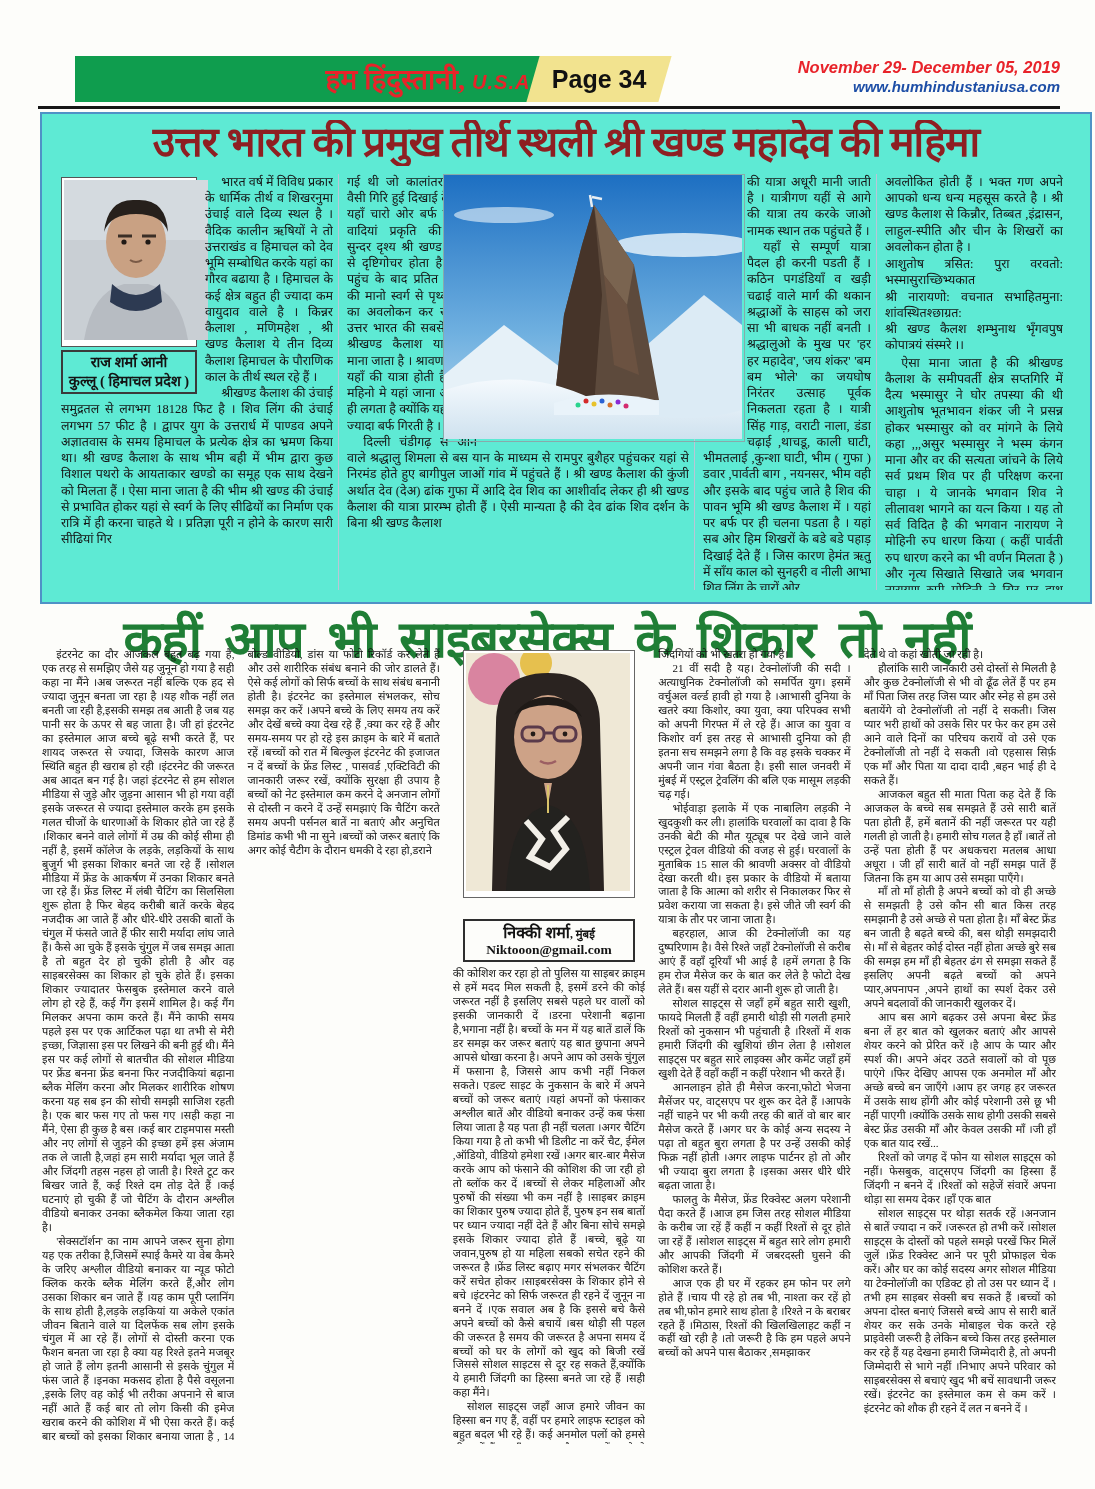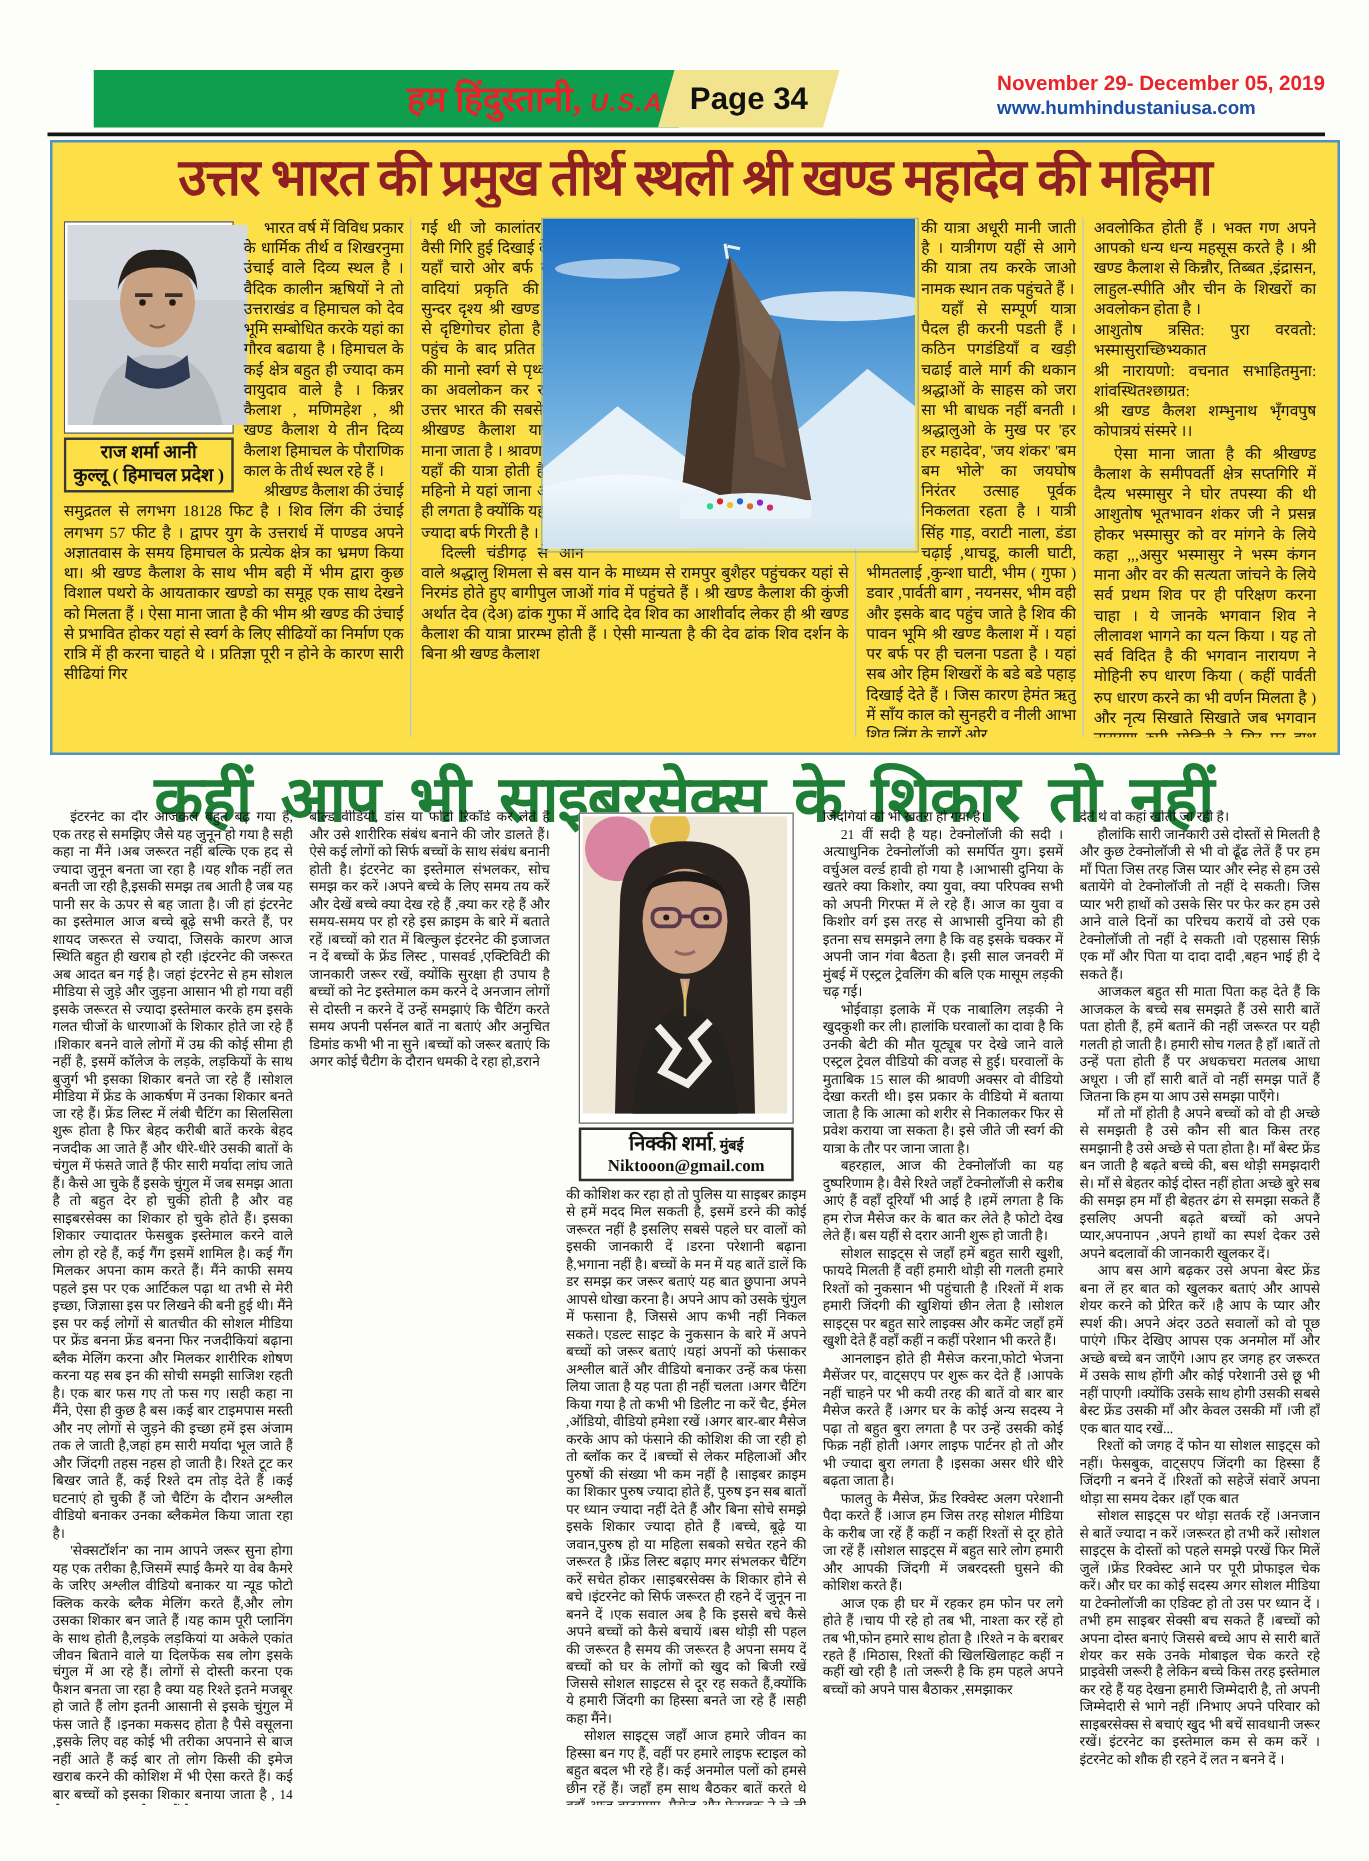--- a/index.html
+++ b/index.html
@@ -7,26 +7,26 @@
   .page{position:relative;width:1095px;height:1489px;background:#fdfdfa;overflow:hidden;}
 
   
   .header{position:absolute;left:38px;top:54px;width:1022px;height:52px;border-bottom:3px solid #161616;}
   .band{position:absolute;left:37px;top:2px;height:46px;display:flex;}
   .band-green{background:#0f9d4e;width:468px;display:flex;align-items:center;justify-content:flex-end;}
   .masthead{color:#e8232a;font-weight:bold;font-size:28px;padding:0 6px 2px 16px;white-space:nowrap;}
   .masthead .usa{font-family:"Liberation Sans",sans-serif;font-style:italic;font-size:20px;letter-spacing:1px;}
   .page-tag{background:#f2e38f;width:132px;transform:skewX(-16deg);margin-left:-10px;display:flex;align-items:center;justify-content:center;}
   .page-tag span{transform:skewX(16deg);font-family:"Liberation Sans",sans-serif;font-weight:bold;font-size:25px;color:#111;}
-  .date-block{position:absolute;right:0;top:3px;text-align:left;font-family:"Liberation Sans",sans-serif;line-height:1.25;}
+  .date-block{position:absolute;right:0;top:3px;text-align:right;font-family:"Liberation Sans",sans-serif;line-height:1.25;font-style:italic;}
   .date-line{color:#e8232a;font-weight:bold;font-size:16.5px;}
   .site-line{color:#1d4ea6;font-weight:bold;font-size:15px;}
 
   
-  .a1{position:absolute;left:40px;top:112px;width:1010px;height:480px;border:2px solid #4f92c6;background:#fde047;padding:4px 9px;}
+  .a1{position:absolute;left:40px;top:112px;width:1010px;height:480px;border:2px solid #4f92c6;background:#5eead4;padding:4px 19px;}
   .a1-headline{font-size:41px;font-weight:bold;color:#8e1f22;text-align:center;white-space:nowrap;letter-spacing:-1px;margin:2px 0 8px;line-height:1.12;overflow:hidden;}
   .a1-body{position:relative;height:416px;overflow:hidden;display:flex;text-align:justify;font-size:12.5px;line-height:1.3;}
   .a1-body .col{overflow:hidden;height:100%;}
   .a1c1{width:272px;}
   .a1c2{width:342px;border-left:1px solid #b9c6d6;padding-left:8px;margin-left:5px;}
   .a1c3{width:168px;border-left:1px solid #b9c6d6;padding-left:8px;margin-left:5px;}
   .a1c4{width:178px;border-left:1px solid #b9c6d6;padding-left:8px;margin-left:5px;}
   .paras p{margin:0;text-indent:1.3em;}
   .paras.cont > p:first-child{text-indent:0;}
   .shloka{font-weight:normal;white-space:pre-line;margin:1px 0;}
@@ -40,21 +40,21 @@
   .spacer-r{float:right;width:212px;height:272px;}
   .spacer-l{float:left;width:44px;height:272px;}
 
   
   .a2-headline{position:absolute;left:40px;top:602px;width:1014px;text-align:center;font-size:51px;font-weight:bold;color:#1f7e35;white-space:nowrap;word-spacing:12px;letter-spacing:-1px;overflow:hidden;}
   .a2-body{position:absolute;left:42px;top:648px;width:1014px;height:796px;overflow:hidden;display:flex;gap:13px;text-align:justify;font-size:11px;line-height:1.27;}
   .a2-body .col{flex:1;overflow:hidden;height:100%;}
 
   .wphoto-block{width:172px;margin:2px auto 5px;}
   .wphoto-frame{border:1px solid #666;background:#fff;padding:2px;}
-  .wcaption{border:2px solid #2e2e2e;margin-top:3px;padding:2px 2px;text-align:center;line-height:1.2;}
+  .wcaption{border:2px solid #2e2e2e;margin-top:21px;padding:2px 2px;text-align:center;line-height:1.2;}
   .wname{font-weight:bold;font-size:16px;}
   .wcity{font-size:11.5px;font-weight:bold;}
   .wemail{font-family:Liberation Serif, serif;font-weight:bold;font-size:13.5px;}
 </style>
 </head>
 <body>
 
 <div class="page">
 
   <div class="header">

